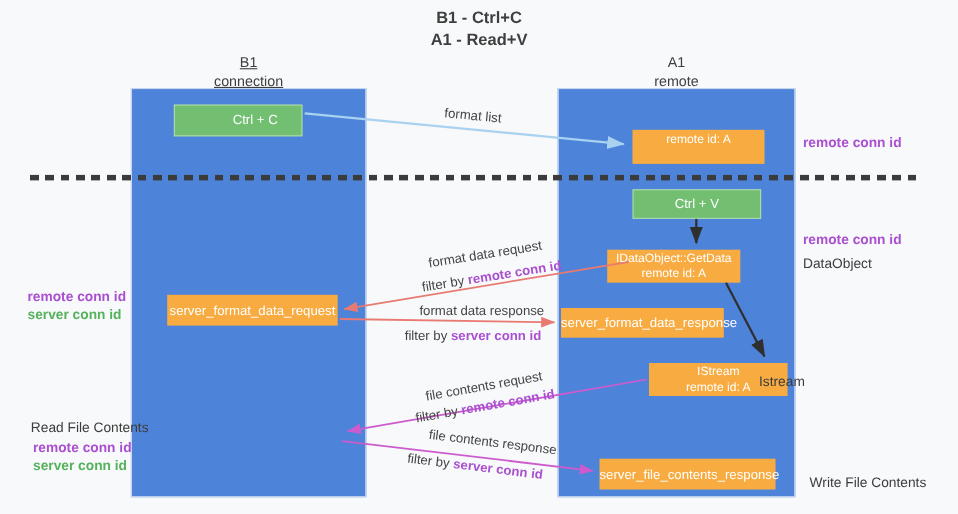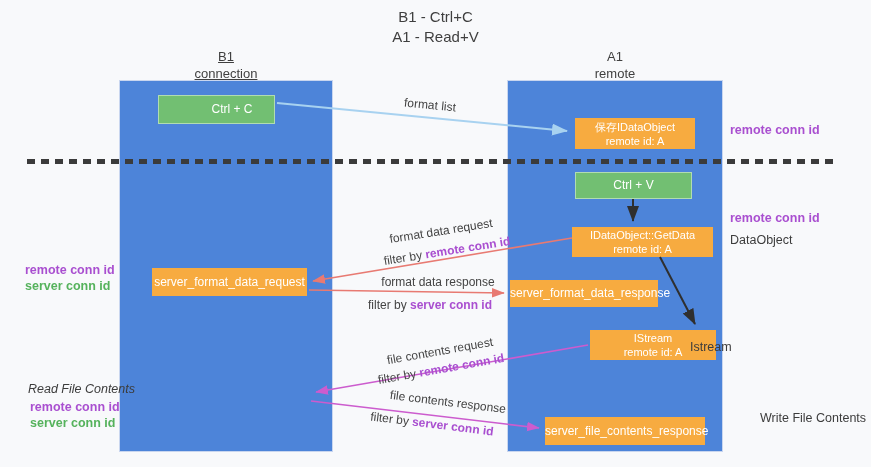--- a/index.html
+++ b/index.html
@@ -12,21 +12,21 @@
   html,body{width:871px;height:467px;}
   body{
     background:var(--background);
     font-family:"Liberation Sans", sans-serif;
     color:var(--text_dark);
     overflow:hidden;
   }
   #canvas{position:relative;width:871px;height:467px;}
 
   .title{position:absolute;left:0;top:7px;width:871px;text-align:center;
-    font-size:15px;line-height:20px;color:#3f3f3f;z-index:6;}
+    font-size:15px;line-height:20px;color:#3f3f3f;z-index:6;font-weight:bold;}
 
   .col-header{position:absolute;text-align:center;font-size:13px;line-height:17px;color:#3f3f3f;z-index:6;}
   .col-header.left{left:119px;top:48px;width:214px;text-decoration:underline;}
   .col-header.right{left:507px;top:48px;width:216px;}
 
   .column{position:absolute;top:80px;height:372px;background:var(--column_blue);
     border:1px solid #c9d6ef;z-index:1;}
   .column.left{left:119px;width:214px;}
   .column.right{left:507px;width:216px;}
 
@@ -70,29 +70,28 @@
   <div class="column left"></div>
   <div class="column right"></div>
 
   <div class="dashed-line"></div>
 
   <div class="box box-green" style="left:158px;top:95px;width:117px;height:29px;line-height:27px;padding-left:31px;">
     <span>Ctrl + C</span>
   </div>
 
   <div class="box box-orange" style="left:575px;top:118px;width:120px;height:31px;padding-top:2px;">
-    <div class="l2">保存IDataObject</div>
     <div class="l2">remote id: A</div>
   </div>
 
   <div class="box box-green" style="left:575px;top:172px;width:117px;height:27px;line-height:25px;">
     <span>Ctrl + V</span>
   </div>
 
-  <div class="box box-orange" style="left:572px;top:227px;width:141px;height:30px;padding-top:1px;">
+  <div class="box box-orange" style="left:552px;top:227px;width:121px;height:30px;padding-top:1px;">
     <div class="l2">IDataObject::GetData</div>
     <div class="l2">remote id: A</div>
   </div>
 
   <div class="box box-orange" style="left:152px;top:268px;width:155px;height:28px;line-height:28px;">
     <span>server_format_data_request</span>
   </div>
 
   <div class="box box-orange" style="left:510px;top:280px;width:148px;height:27px;line-height:27px;">
     <span>server_format_data_response</span>
@@ -155,21 +154,21 @@
   <div class="alabel" style="left:373px;top:395px;width:150px;transform:rotate(7deg);">file contents response</div>
 
   <div class="alabel" style="left:357px;top:417px;width:150px;transform:rotate(7deg);">
     <span>filter by </span><b class="purple">server conn id</b>
   </div>
 
   <div class="side purple" style="left:730px;top:123px;">remote conn id</div>
   <div class="side purple" style="left:730px;top:211px;">remote conn id</div>
   <div class="side dark" style="left:730px;top:233px;">DataObject</div>
   <div class="side dark" style="left:690px;top:340px;">Istream</div>
-  <div class="side dark" style="left:736px;top:411px;margin-left:24px;">Write File Contents</div>
+  <div class="side dark" style="left:736px;top:432px;">Write File Contents</div>
 
   <div class="side purple" style="left:25px;top:263px;">remote conn id</div>
   <div class="side green" style="left:25px;top:279px;">server conn id</div>
-  <div class="side dark" style="left:28px;top:382px;font-style:italic;">Read File Contents</div>
+  <div class="side dark" style="left:28px;top:382px;">Read File Contents</div>
   <div class="side purple" style="left:30px;top:400px;">remote conn id</div>
   <div class="side green" style="left:30px;top:416px;">server conn id</div>
 
 </div>
 
 </body></html>

